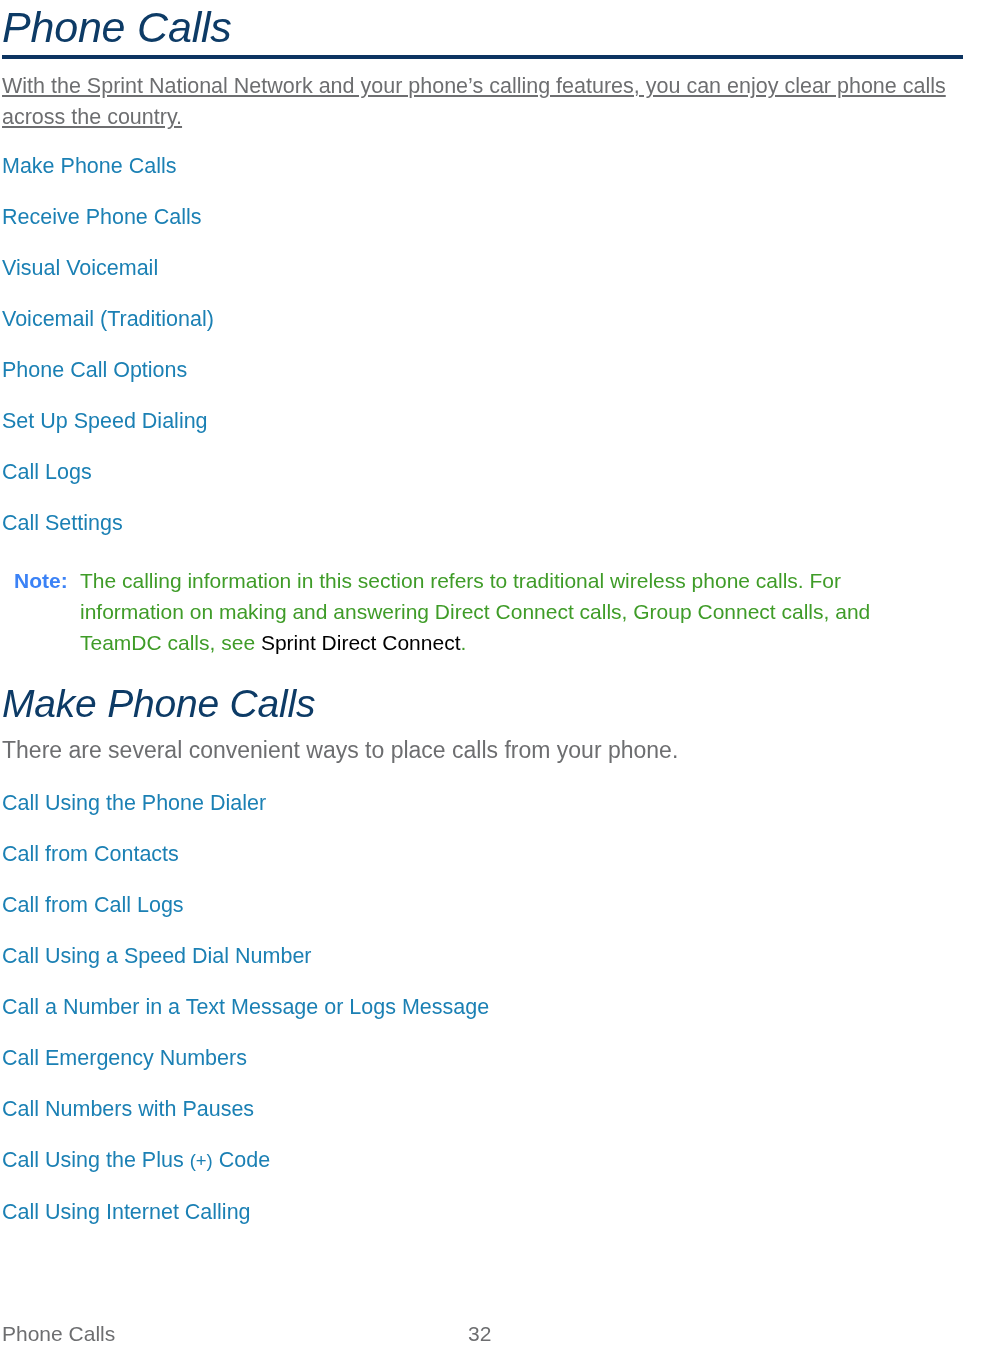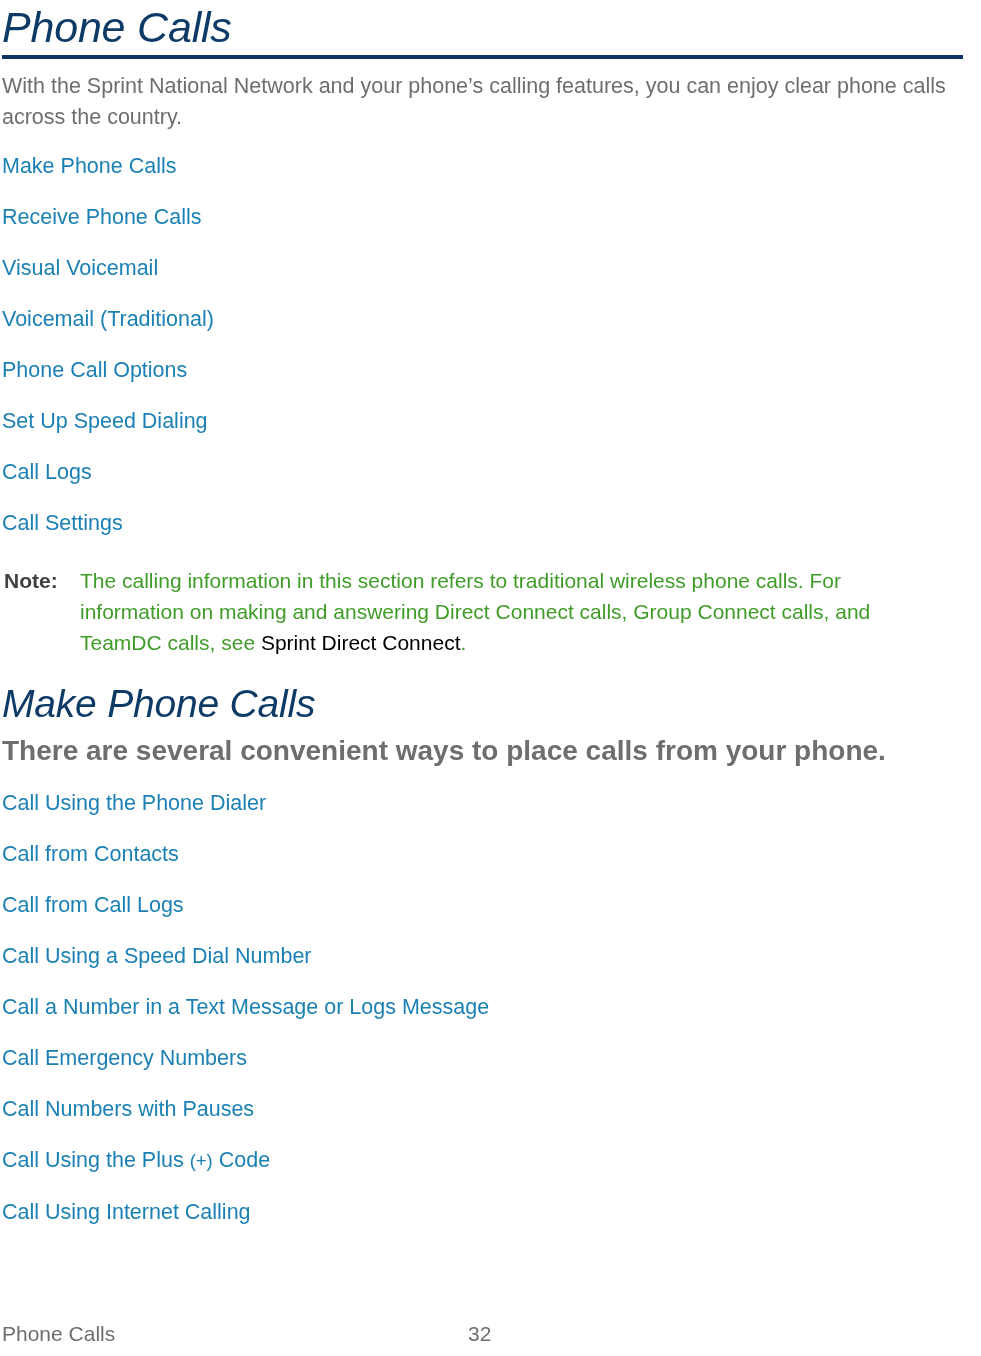--- a/index.html
+++ b/index.html
@@ -51,29 +51,29 @@
     margin-top: 3px;
   }
 
   
   .intro {
     font-size: 21.5px;
     line-height: 31px;
     color: #6d6e70;
     margin: 12px 0 0 0;
     width: 958px;
+    text-decoration: underline;
   }
 
   .lead {
-    font-size: 28px;
+    font-size: 23px;
     line-height: 31px;
     color: #6d6e70;
     margin: 8px 0 0 0;
     width: 958px;
-    font-weight: bold;
   }
 
   
   .linklist {
     margin: 0;
     padding: 0;
     list-style: none;
   }
   .linklist li {
     margin: 0;
@@ -103,24 +103,24 @@
   .note {
     position: relative;
     margin-top: 30px;
     width: 945px;
     font-size: 21px;
     line-height: 31px;
     color: #3f9c28;
   }
   .note-label {
     position: absolute;
-    left: 2px;
+    left: 12px;
     top: 0;
     font-weight: bold;
-    color: #404040;
+    color: #3b82f6;
     font-size: 21px;
     line-height: 31px;
   }
   .note-body {
     margin-left: 78px;
     font-size: 21px;
     line-height: 31px;
     color: #3f9c28;
     font-stretch: semi-condensed;
   }

